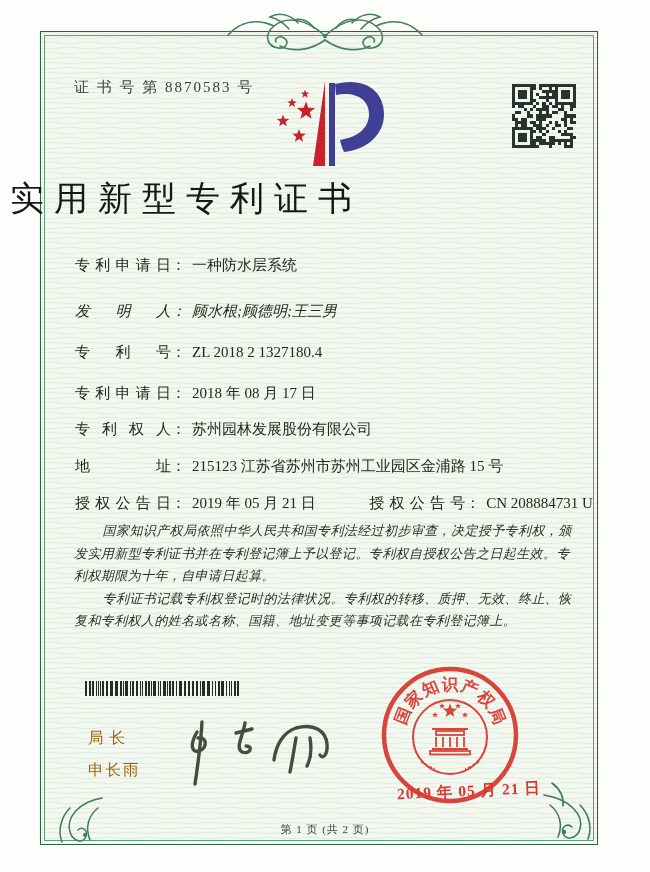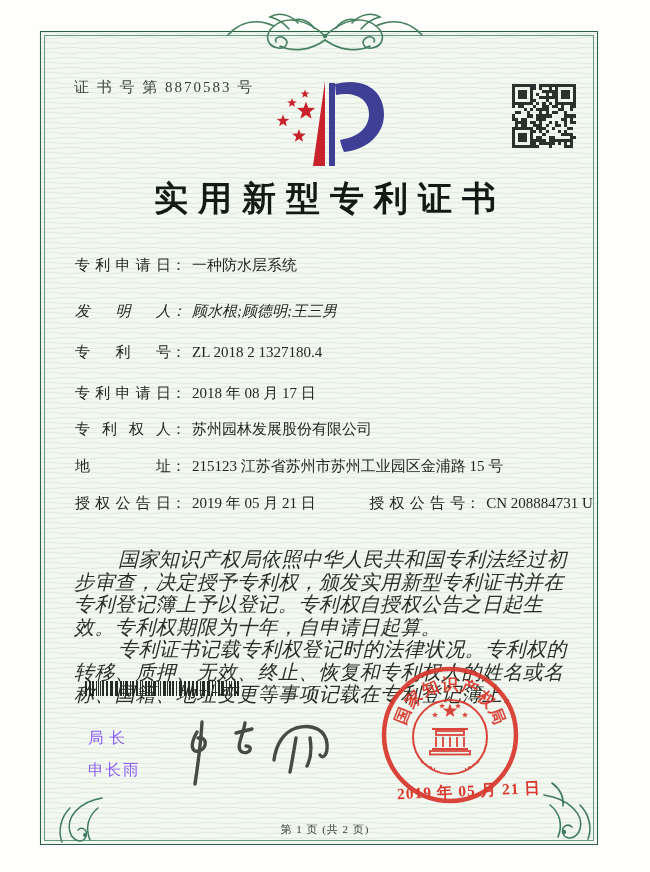--- a/index.html
+++ b/index.html
@@ -8,36 +8,36 @@
 
   .paper-texture { position:absolute; left:39px; top:30px; width:560px; height:815px; background:#f3f8f1; }
   .frame-outer { position:absolute; left:40px; top:31px; width:558px; height:814px; border:1.6px solid #2c6148; }
   .frame-inner { position:absolute; left:44px; top:35px; width:550px; height:806px; border:1px solid #679b81; }
 
   .cert-no { position:absolute; left:74px; top:78px; font-size:15px; letter-spacing:2px; color:#37403a; }
 
   .logo-svg { position:absolute; left:256px; top:74px; }
   .qr-svg { position:absolute; left:512px; top:84px; }
 
-  .title { position:absolute; left:0; top:176px; width:100%; text-align:center;
-           font-size:34px; font-weight:bold; letter-spacing:10px; text-indent:10px; color:#121a15; }
+  .title { position:absolute; left:0; top:176px; width:100%; 
+           font-size:34px; font-weight:normal; letter-spacing:10px; text-indent:10px; color:#121a15; }
 
   .field-row { position:absolute; left:75px; font-size:15px; color:#23281f; white-space:nowrap; }
   .field-label { display:inline-block; width:96px; text-align:justify; text-align-last:justify; }
   .colon { margin-right:6px; }
   .grant-row { position:absolute; left:75px; top:494px; font-size:15px; color:#23281f; white-space:nowrap; }
   .grant-gap { display:inline-block; width:46px; }
 
-  .legal { position:absolute; left:74px; top:520px; width:506px; font-size:20px; line-height:22.5px;
-           color:#2a2f27; font-style:italic; letter-spacing:0.4px;margin-top:28px; }
+  .legal { position:absolute; left:74px; top:520px; width:506px; font-size:13px; line-height:22.5px;
+           color:#2a2f27; font-style:italic; letter-spacing:0.4px; }
   .legal p { text-indent:2.2em; }
 
   .barcode-svg { position:absolute; left:85px; top:681px; }
 
-  .director { position:absolute; left:88px; top:728px; font-size:15.5px; color:#8b5cf6; }
+  .director { position:absolute; left:88px; top:728px; font-size:15.5px; color:#a16207; }
   .director .t { letter-spacing:6px; }
   .director .n { margin-top:11px; letter-spacing:2px; }
 
   .signature-svg { position:absolute; left:172px; top:698px; }
 
   .seal-svg { position:absolute; left:380px; top:665px; opacity:0.93; }
   .seal-date { position:absolute; left:397px; top:781px; font-size:15.5px; font-weight:bold;
                color:#d8382e; letter-spacing:1px; transform:rotate(-2.5deg); white-space:nowrap; }
 
   .footer-page { position:absolute; left:0; top:822px; width:100%; text-align:center;

